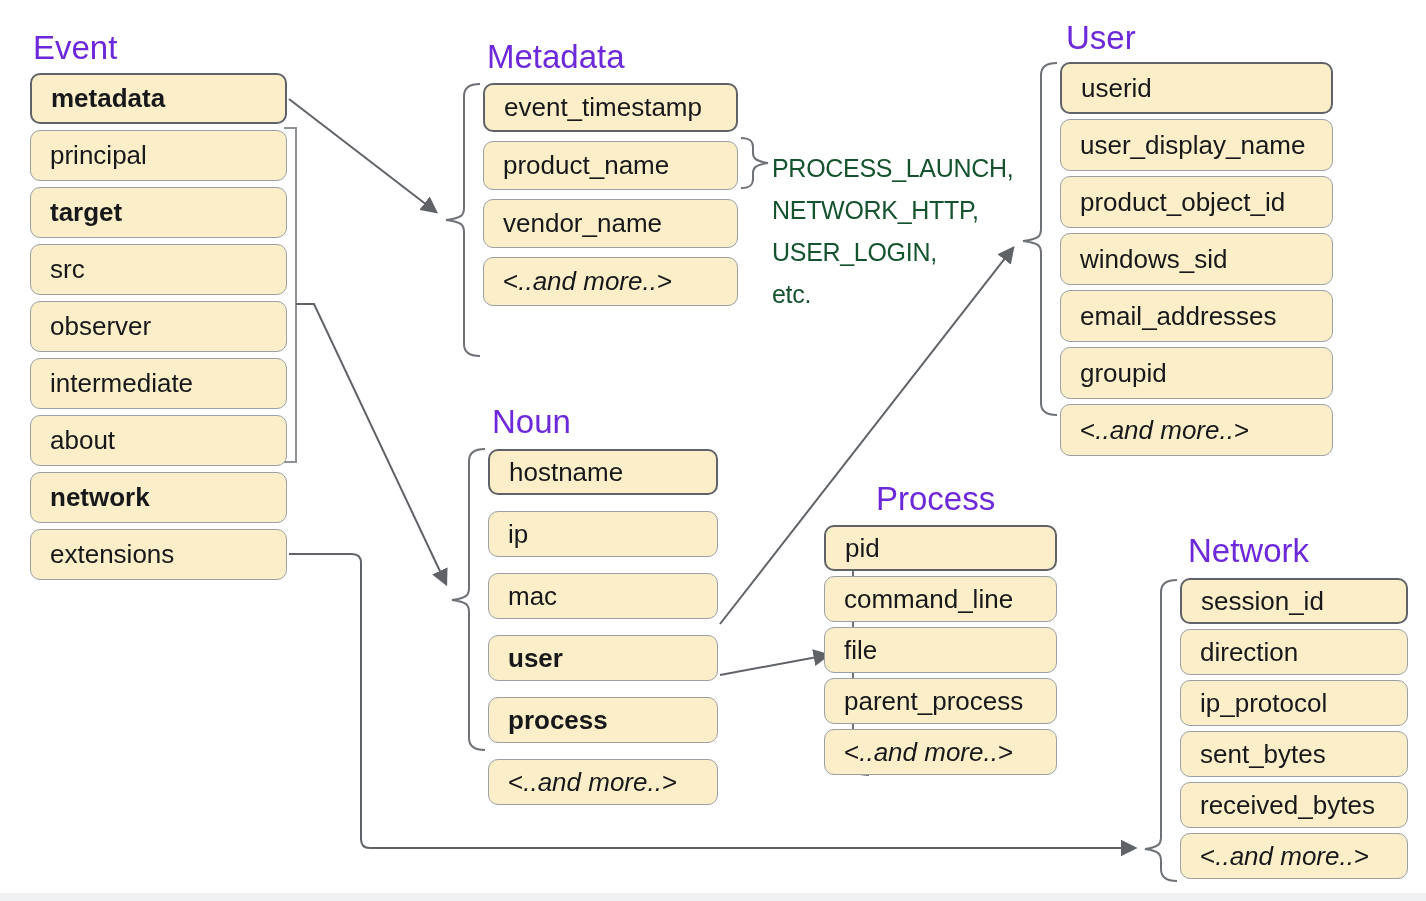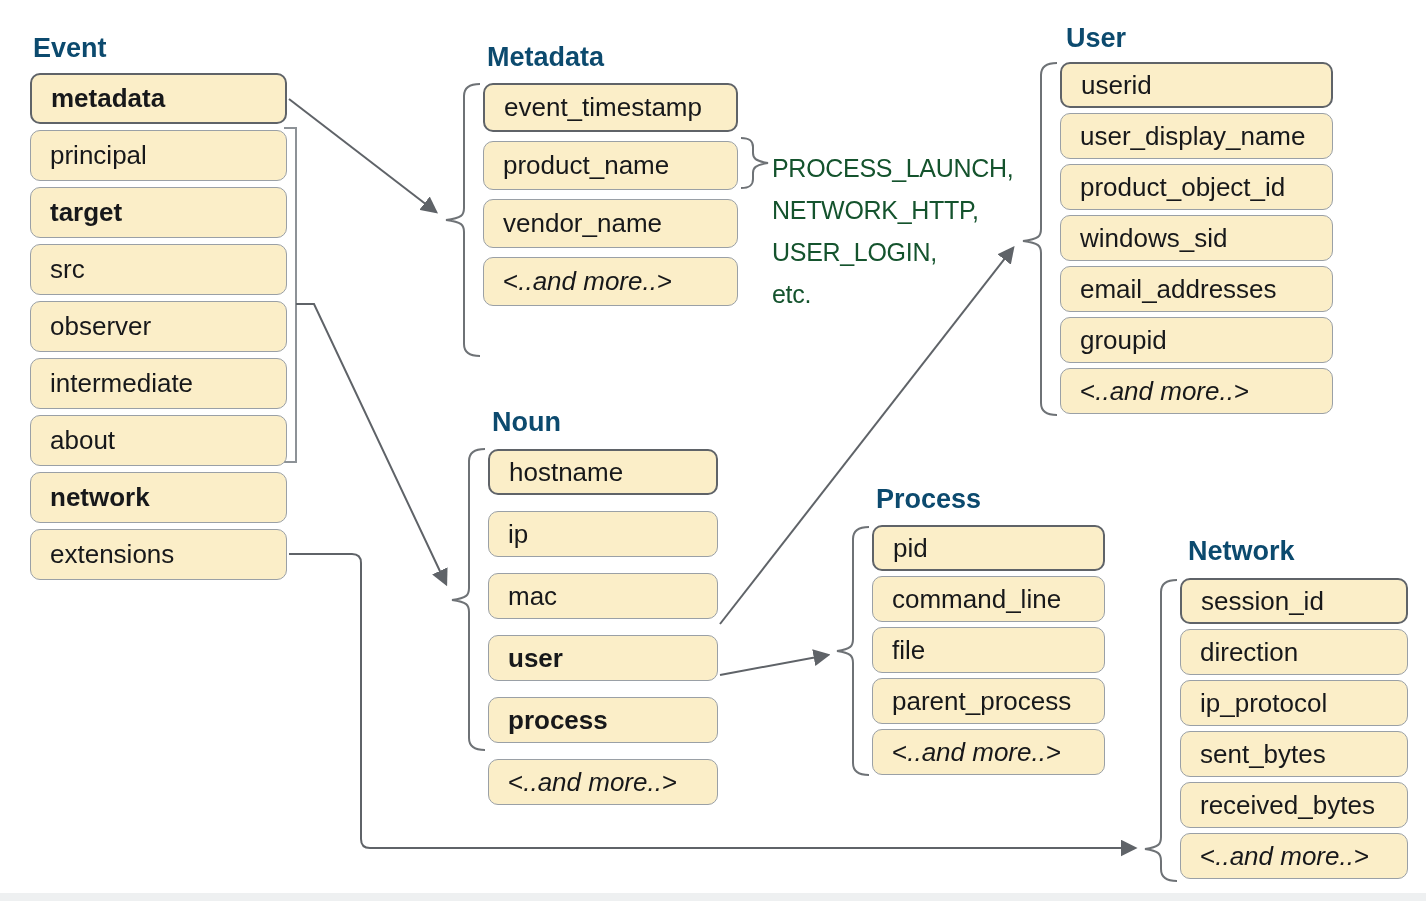--- a/index.html
+++ b/index.html
@@ -8,21 +8,21 @@
     --box-border-emphasis:#5F6368;
     --connector:#5F6368;
     --text:#17181A;
   }
   html,body{margin:0;padding:0;background:#ffffff;}
   body{
     width:1426px;height:901px;position:relative;overflow:hidden;
     font-family:"Liberation Sans",sans-serif;color:var(--text);
   }
   .group-title{
-    position:absolute;font-size:27px;font-weight:bold;color:#0c4a6e;line-height:30px;white-space:nowrap;
+    position:absolute;font-size:33px;font-weight:normal;color:#6d28d9;line-height:30px;white-space:nowrap;
   }
   .items{position:absolute;}
   .box{
     box-sizing:border-box;background:var(--box-fill);
     border:1.6px solid var(--box-border);border-radius:10px;
     font-size:26px;display:flex;align-items:center;padding-left:19px;
     color:var(--text);white-space:nowrap;overflow:hidden;
   }
   .items > .box:first-child{border-color:var(--box-border-emphasis);border-width:2.2px;}
   .box.bold{font-weight:bold;}
@@ -32,23 +32,23 @@
   #it-event   {left:30px;  top:73px;  width:257px;}
   #it-event   .box{height:51px;margin-bottom:6px;}
   #ti-metadata{left:487px; top:42px;}
   #it-metadata{left:483px; top:83px;  width:255px;}
   #it-metadata .box{height:49px;margin-bottom:9px;}
   #ti-noun    {left:492px; top:407px;}
   #it-noun    {left:488px; top:449px; width:230px;}
   #it-noun    .box{height:46px;margin-bottom:16px;}
   #ti-user    {left:1066px;top:23px;}
   #it-user    {left:1060px;top:62px;  width:273px;}
-  #it-user    .box{height:46px;margin-bottom:5px;}
+  #it-user    .box{height:52px;margin-bottom:5px;}
   #ti-process {left:876px; top:484px;}
-  #it-process {left:872px; top:525px; width:233px;}
+  #it-process {left:824px; top:525px; width:233px;}
   #it-process .box{height:46px;margin-bottom:5px;}
   #ti-network {left:1188px;top:536px;}
   #it-network {left:1180px;top:578px; width:228px;}
   #it-network .box{height:46px;margin-bottom:5px;}
   
   .annotation{
     position:absolute;left:772px;top:147px;
     font-size:25px;line-height:42px;color:#14532d;
     font-stretch:condensed;letter-spacing:-0.3px;white-space:nowrap;
   }

